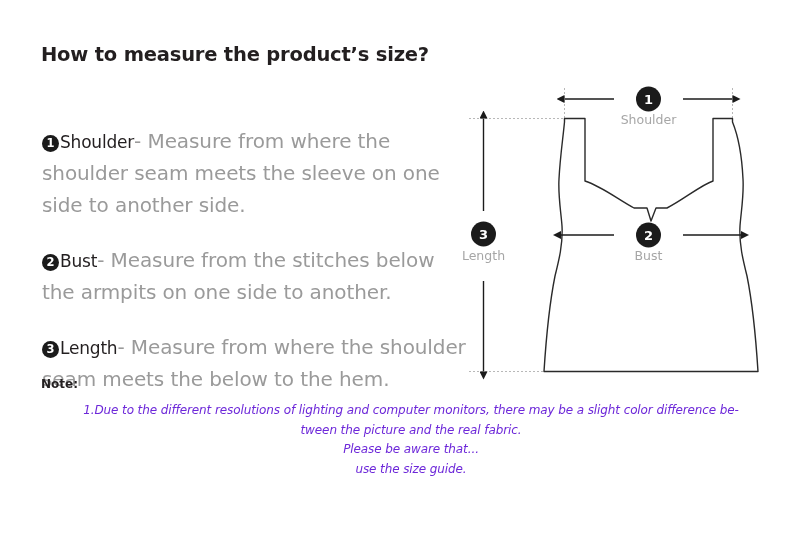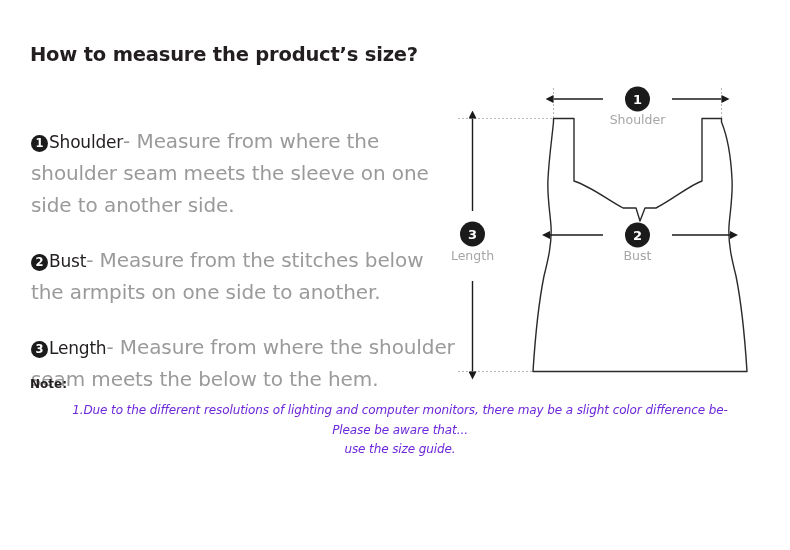--- a/index.html
+++ b/index.html
@@ -12,20 +12,21 @@
     height: 550px;
     position: relative;
     overflow: hidden;
     font-family: "DejaVu Sans", "Liberation Sans", sans-serif;
     color: #231f20;
   }
 
   .page {
     position: absolute;
     inset: 0;
+    margin-left: 11px;
   }
 
   
   .title {
     position: absolute;
     left: 30px;
     top: 43px;
     font-size: 19.5px;
     font-weight: bold;
     letter-spacing: -0.2px;
@@ -142,20 +143,21 @@
     <div class="measure-item">
       <span class="badge">3</span><span class="term">Length</span><span class="desc">- Measure from where the shoulder seam meets the below to the hem.</span>
     </div>
 
   </div>
 
   <div class="note-heading">Note:</div>
 
   <div class="note-body">
     <div class="note-line">1.Due to the different resolutions of lighting and computer monitors, there may be a slight color difference be-</div>
+    <div class="note-line">tween the picture and the real fabric.</div>
     <div class="note-line">Please be aware that...</div>
     <div class="note-line">use the size guide.</div>
   </div>
 
   <div class="diagram">
     <svg width="350" height="310" viewBox="0 0 350 310" xmlns="http://www.w3.org/2000/svg">
 
       <defs>
         <marker id="arrowStart" markerWidth="9" markerHeight="8" refX="8" refY="4" orient="auto" markerUnits="userSpaceOnUse">
           <path d="M8,0 L8,8 L0,4 z" fill="#1b1b1b"></path>

